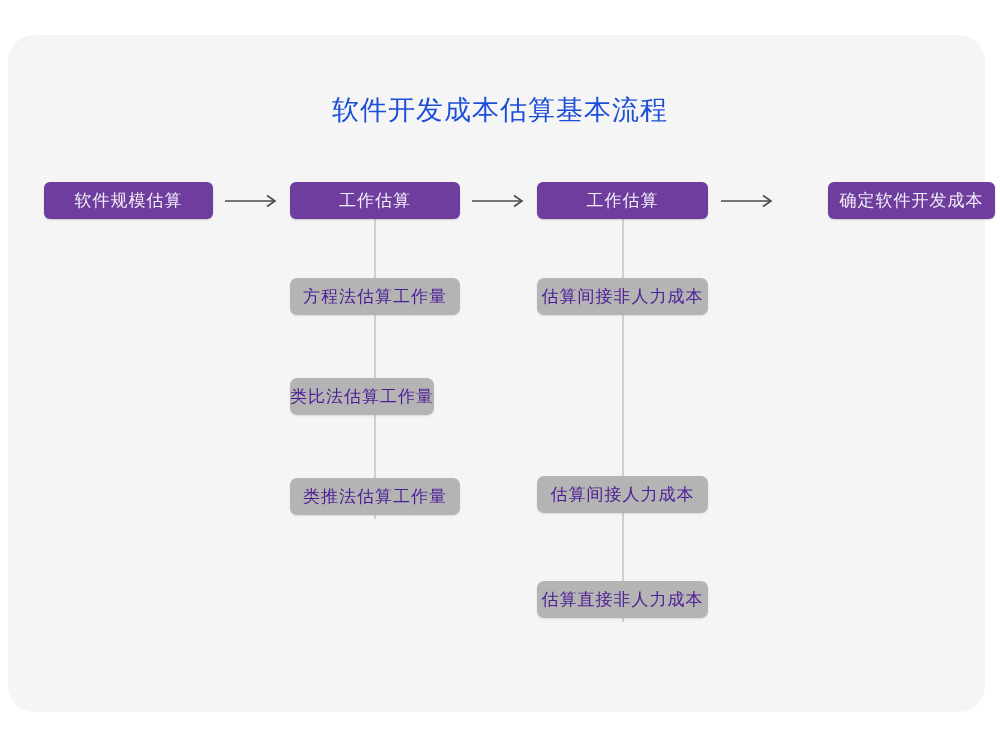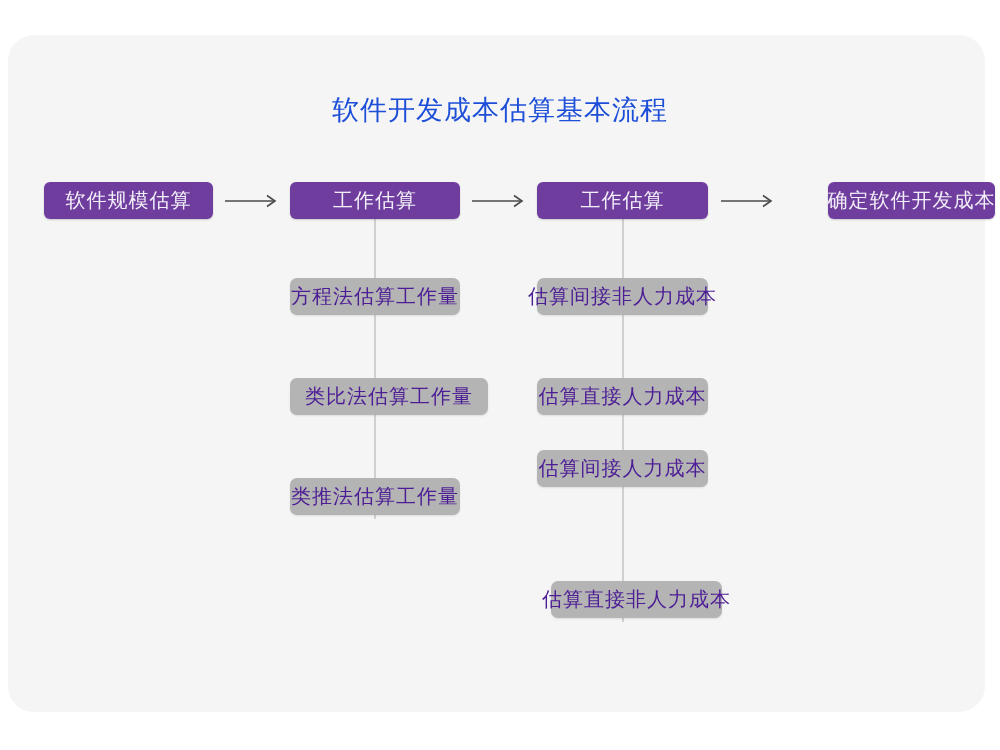--- a/index.html
+++ b/index.html
@@ -53,21 +53,21 @@
   }
 
   
   .node {
     position: absolute;
     display: flex;
     align-items: center;
     justify-content: center;
     box-sizing: border-box;
     border-radius: 6px;
-    font-size: 20px;
+    font-size: 17px;
     letter-spacing: 1px;
     white-space: nowrap;
   }
   .node.primary {
     background: #6f3d9e;
     color: #f2eef7;
     height: 37px;
     box-shadow: 0 1px 2px rgba(0,0,0,0.18);
   }
   .node.sub {
@@ -137,37 +137,34 @@
   </div>
 
   <div class="node primary" style="left:788px; top:182px; width:167px;margin-left:40px;">
     <span>确定软件开发成本</span>
   </div>
 
   <div class="node sub" style="left:290px; top:278px; width:170px;">
     <span>方程法估算工作量</span>
   </div>
 
-  <div class="node sub" style="left:290px; top:378px; width:198px;">
+  <div class="node sub" style="left:290px; top:378px; width:144px;">
     <span>类比法估算工作量</span>
   </div>
 
   <div class="node sub" style="left:290px; top:478px; width:170px;">
     <span>类推法估算工作量</span>
   </div>
 
   <div class="node sub" style="left:537px; top:278px; width:171px;">
     <span>估算间接非人力成本</span>
   </div>
 
-  <div class="node sub" style="left:537px; top:378px; width:171px;">
-    <span>估算直接人力成本</span>
-  </div>
 
-  <div class="node sub" style="left:537px; top:450px; width:171px;">
+  <div class="node sub" style="left:537px; top:476px; width:171px;">
     <span>估算间接人力成本</span>
   </div>
 
-  <div class="node sub" style="left:537px; top:581px; width:171px;margin-left:14px;">
+  <div class="node sub" style="left:537px; top:581px; width:171px;">
     <span>估算直接非人力成本</span>
   </div>
 
 </div>
 
 </body></html>

